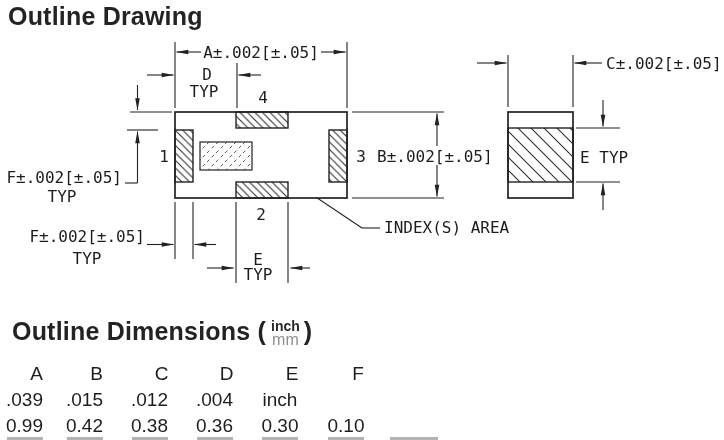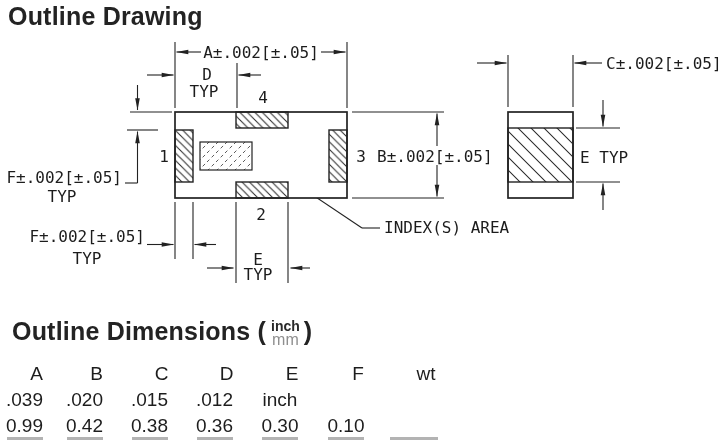--- a/index.html
+++ b/index.html
@@ -137,27 +137,26 @@
   </div>
 
   <div class="dim-table">
     <div class="trow thead">
       <span>A</span>
       <span>B</span>
       <span>C</span>
       <span>D</span>
       <span>E</span>
       <span>F</span>
-      <span>wt</span>
     </div>
     <div class="trow">
       <span>.039</span>
-      <span>.020</span>
       <span>.015</span>
       <span>.012</span>
+      <span>.004</span>
       <span>inch</span>
     </div>
     <div class="trow">
       <span>0.99</span>
       <span>0.42</span>
       <span>0.38</span>
       <span>0.36</span>
       <span>0.30</span>
       <span>0.10</span>
     </div>

